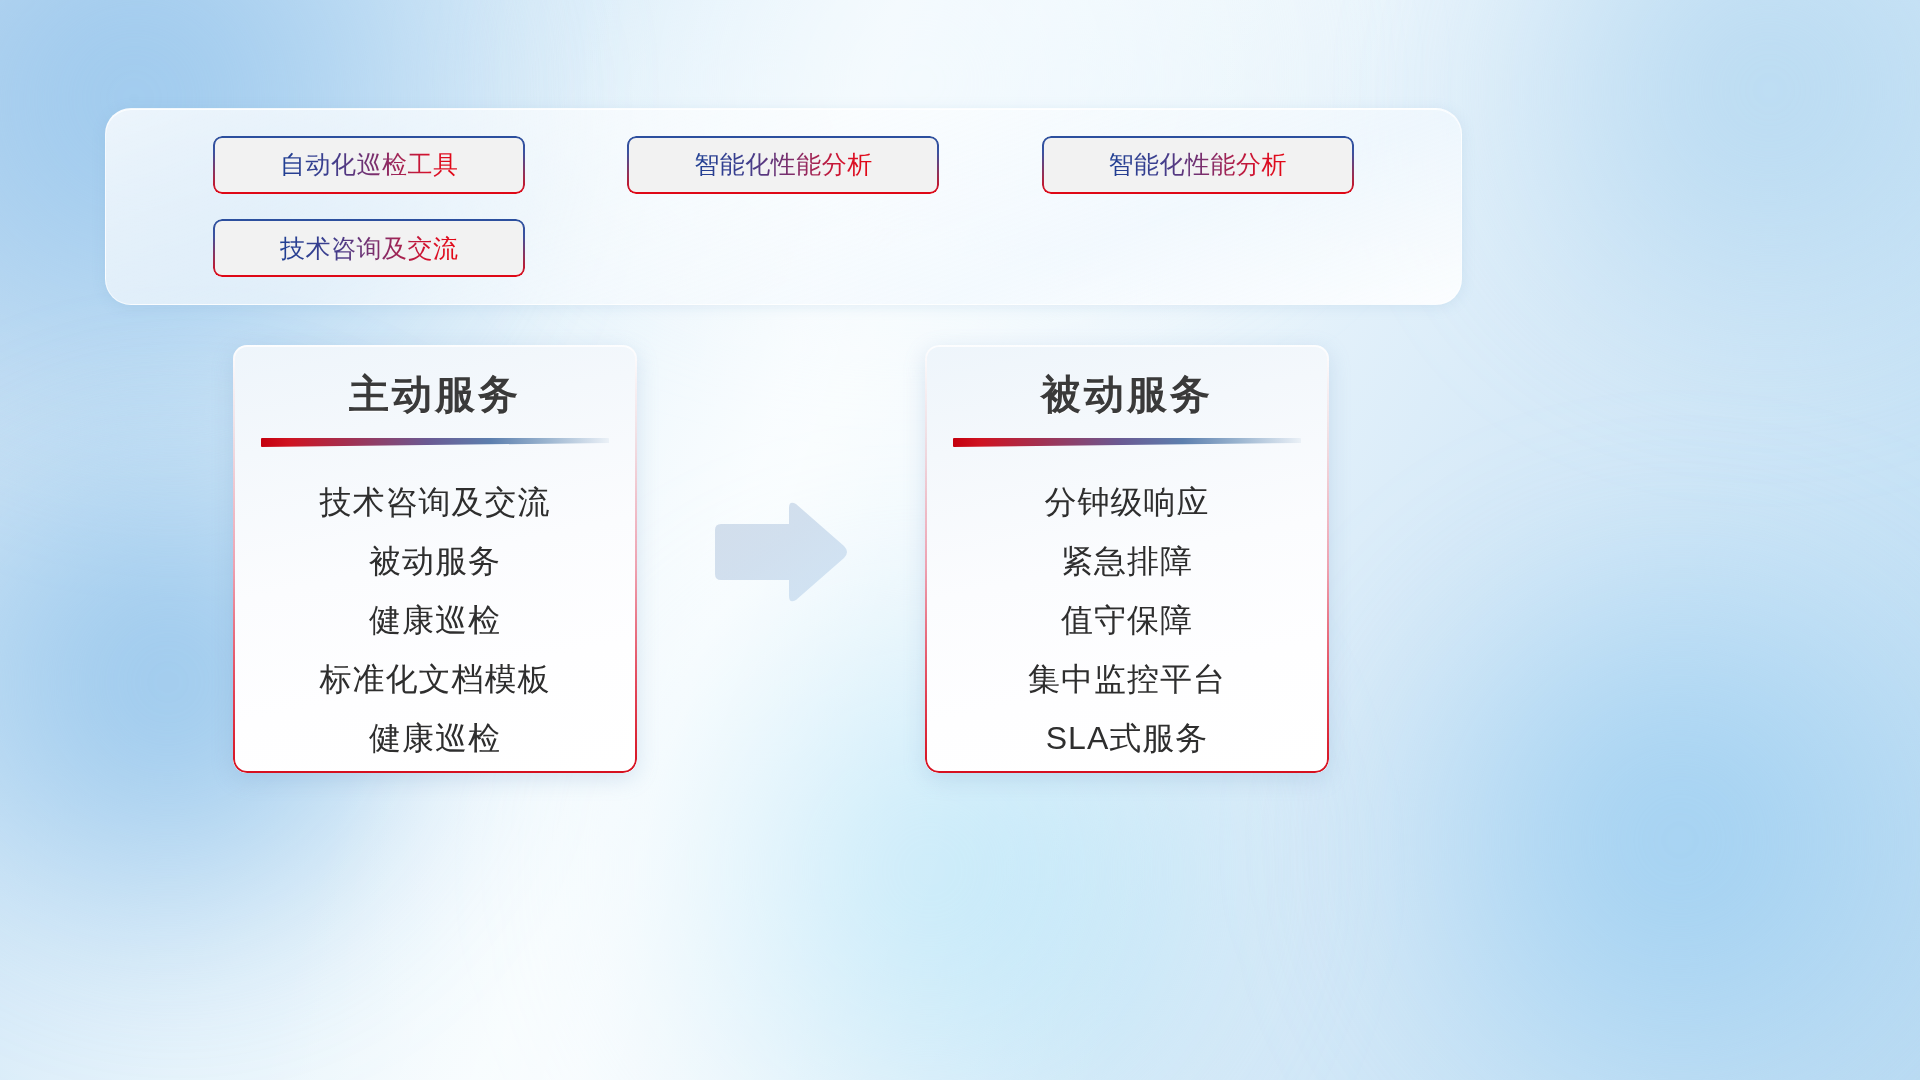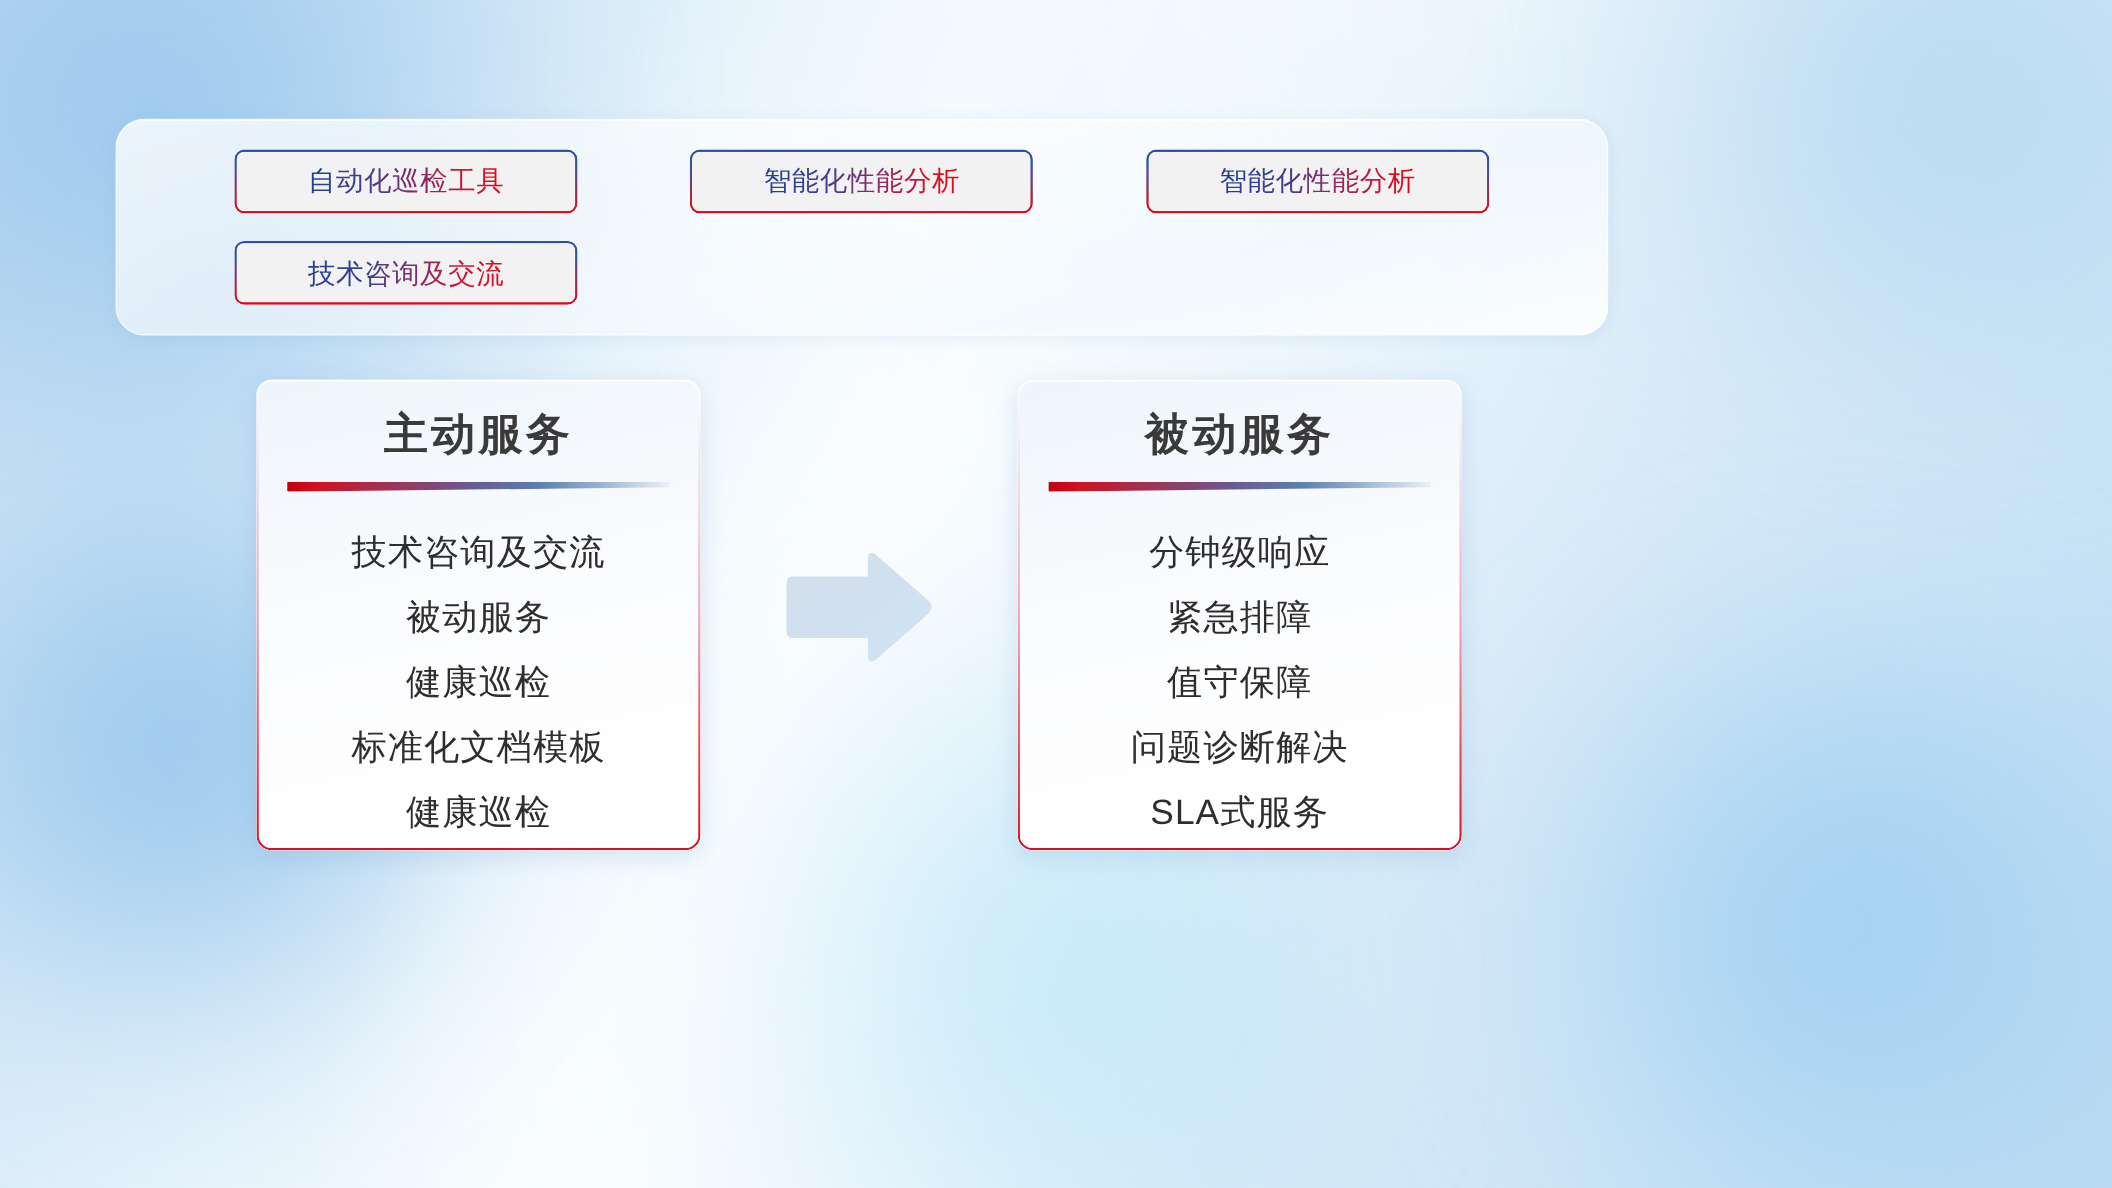--- a/index.html
+++ b/index.html
@@ -281,19 +281,19 @@
   </svg>
 
   <div class="card" id="card-reactive">
     <div class="card-inner">
       <div class="card-title">被动服务</div>
       <div class="card-divider"></div>
       <div class="card-list">
         <div class="card-list-item">分钟级响应</div>
         <div class="card-list-item">紧急排障</div>
         <div class="card-list-item">值守保障</div>
-        <div class="card-list-item">问题诊断解决</div>
+        <div class="card-list-item">集中监控平台</div>
         <div class="card-list-item">SLA式服务</div>
       </div>
     </div>
   </div>
 
 </div>
 
 </body></html>

